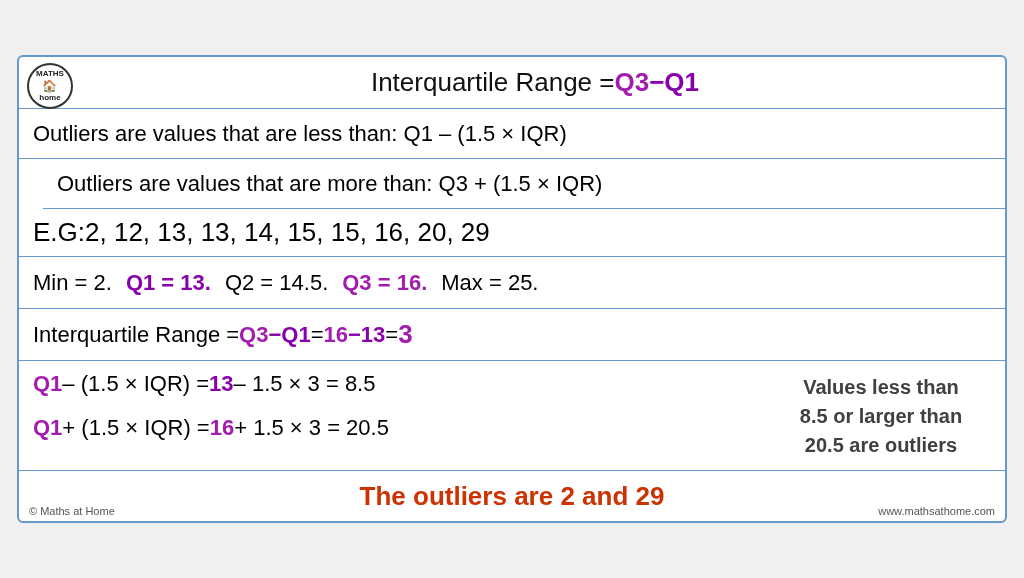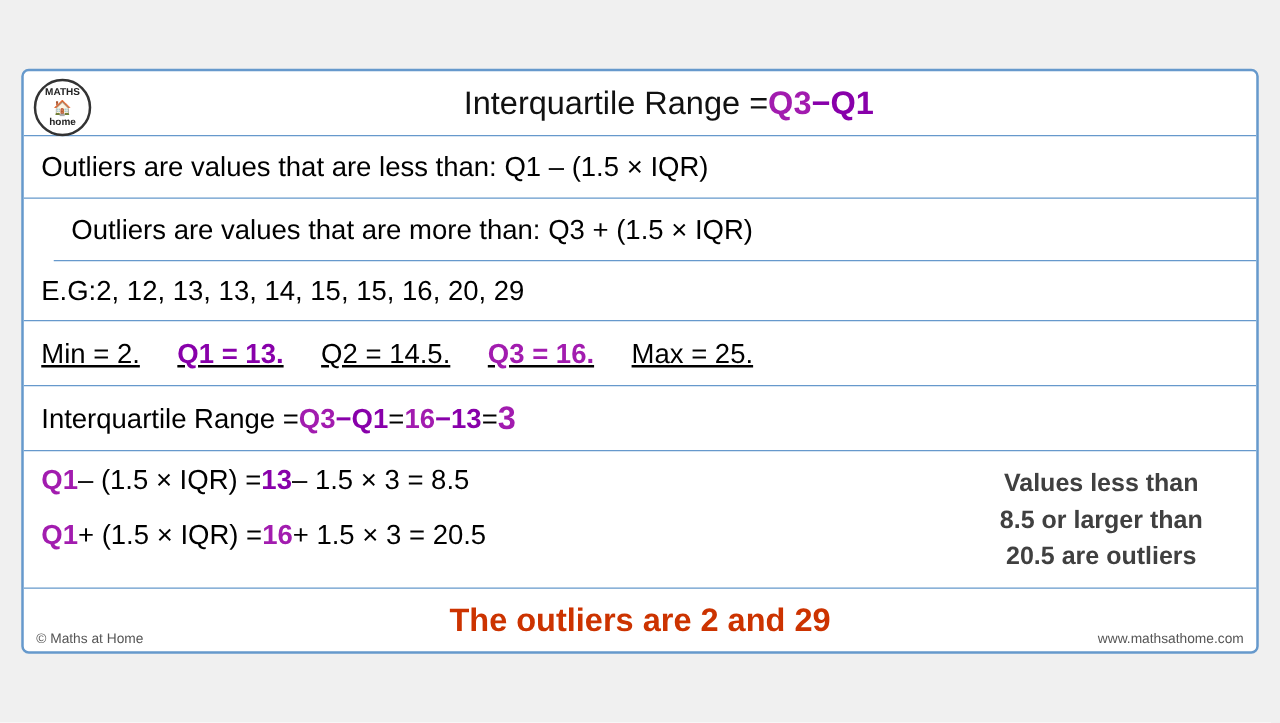--- a/index.html
+++ b/index.html
@@ -39,21 +39,21 @@
     .row-1 {
       font-size: 22px;
       min-height: 50px;
     }
     .row-2 {
       font-size: 22px;
       min-height: 50px;
       margin-left: 24px;
     }
     .row-eg {
-      font-size: 22px;
+      font-size: 26px;
       min-height: 48px;
     }
     .row-stats {
       font-size: 22px;
       min-height: 52px;
     }
     .row-iqr {
       font-size: 22px;
       min-height: 52px;
     }
@@ -158,21 +158,21 @@
 
   <div class="row row-2">
     <span>Outliers are values that are more than: Q3 + (1.5 × IQR)</span>
   </div>
 
   <div class="row row-eg">
     <span>E.G:</span>
     <span>   2, 12, 13, 13, 14, 15, 15, 16, 20, 29</span>
   </div>
 
-  <div class="row row-stats" style="gap: 30px; text-decoration: underline;">
+  <div class="row row-stats" style="gap: 14px;">
     <span>Min = 2.</span>
     <span class="purple" style="font-weight:bold;text-align:center;">Q1 = 13.</span>
     <span>Q2 = 14.5.</span>
     <span class="blue" style="font-weight:bold;">Q3 = 16.</span>
     <span>Max = 25.</span>
   </div>
 
   <div class="row row-iqr">
     <span>Interquartile Range  = </span>
     <span class="blue" style="font-weight:bold;">Q3</span>

